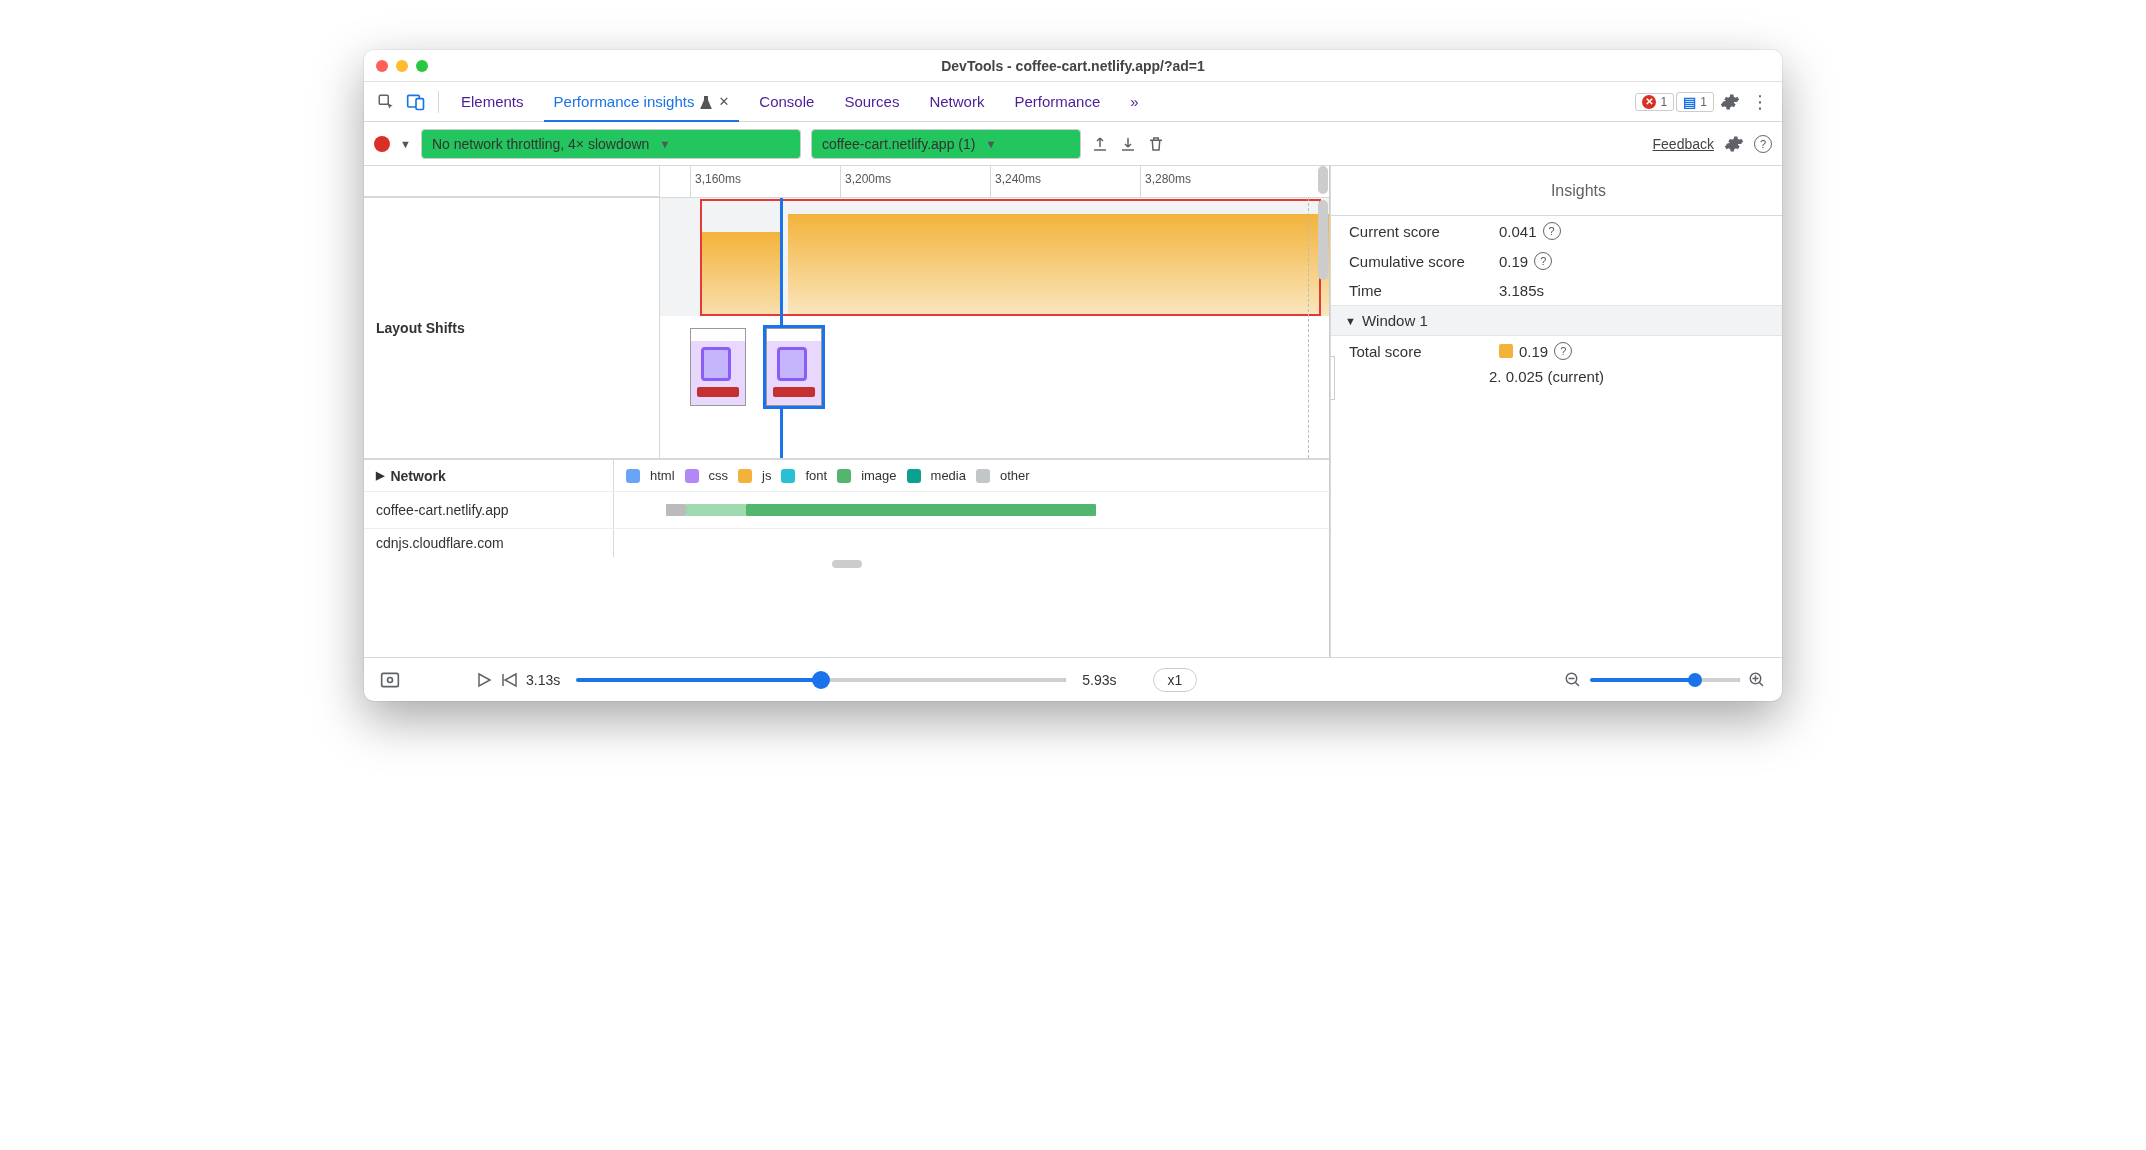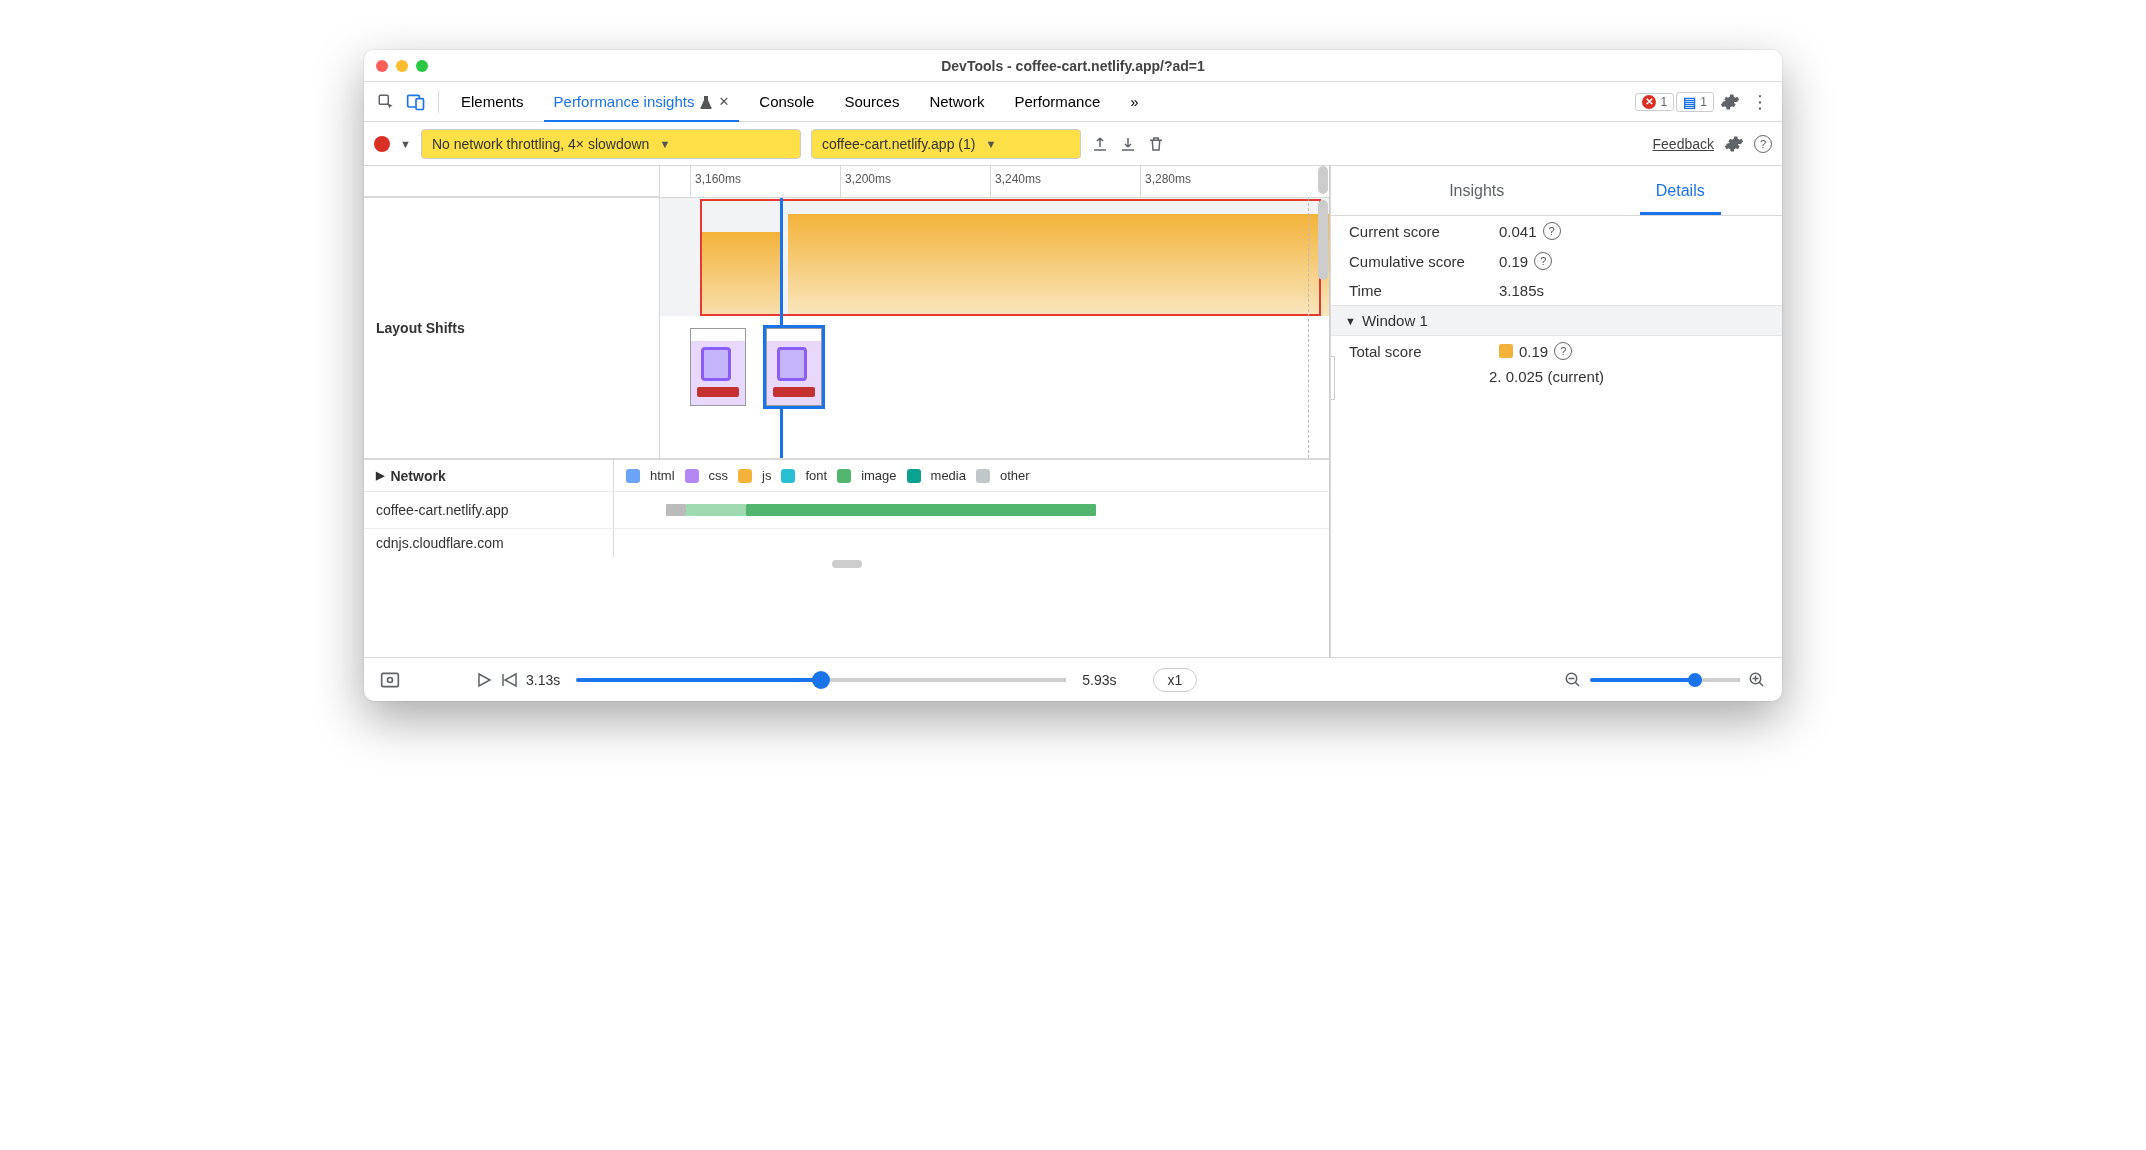--- a/index.html
+++ b/index.html
@@ -64,21 +64,21 @@
     color: #5f6368;
     border-radius: 4px;
   }
   .tabstrip .divider { width:1px; height:22px; background:#d8d8d8; margin:0 6px; }
   .tab {
     padding: 0 14px;
     height: 40px;
     display: inline-flex;
     align-items: center;
     font-size: 15px;
-    color: #000000;
+    color: #4c1d95;
     position: relative;
     gap: 6px;
   }
   .tab.active { color: #1a73e8; }
   .tab.active::after {
     content:"";
     position:absolute; bottom:0; left:4px; right:4px;
     height:2px; background:#1a73e8;
   }
   .tab .close { font-size: 13px; color:#555; }
@@ -98,21 +98,21 @@
     padding: 0 10px;
     gap: 10px;
   }
   .rec { width:16px;height:16px;border-radius:50%;background:#d93025;}
   .caret { font-size:11px;color:#555;}
   .select-box {
     border:1px solid #ccc; border-radius:4px;
     padding: 6px 10px;
     display:flex;align-items:center;gap:10px;
     font-size:14px; color:#333;
-    background:#fde047;
+    background:#22c55e;
   }
   .toolbar .spacer{flex:1;}
   .feedback { text-decoration: underline; color:#444;}
   
   .main { flex:1; display:flex; min-height:0; }
   .left {
     flex: 1 1 auto;
     display:flex; flex-direction:column;
     min-width:0;
     border-right: 1px solid #ccc;
@@ -388,21 +388,20 @@
       <div class="hscroll">
           <span class="thumb-h"></span>
         </div>
     </div>
 
     <div class="right">
       <div class="right-wrap">
         <div class="expand-handle">›</div>
         <div class="rtabs">
           <div class="rtab">Insights</div>
-          <div class="rtab active">Details</div>
         </div>
         <div class="kv">
             <span class="k">Current score</span>
           <span class="v">
               <span>0.041</span>
               <span class="help">?</span>
             </span>
           </div>
         <div class="kv">
             <span class="k">Cumulative score</span>

